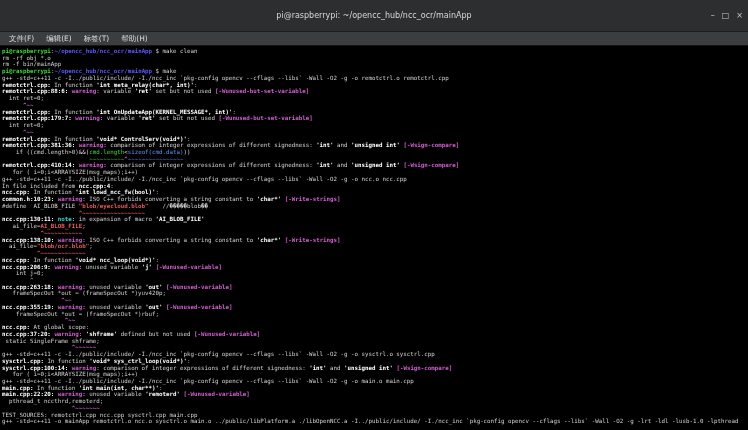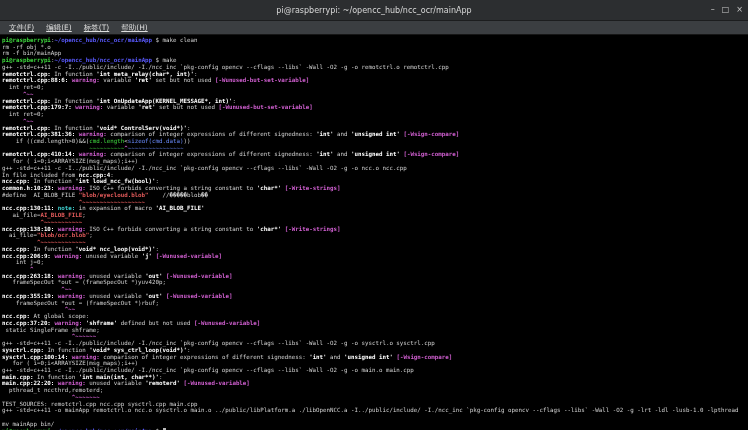--- a/index.html
+++ b/index.html
@@ -1,37 +1,37 @@
 <!DOCTYPE html>
 <html><head>
 <meta charset="utf-8">
 <style>
   * { margin:0; padding:0; box-sizing:border-box; }
   html,body { width:748px; height:430px; overflow:hidden; background:#000; }
   body { font-family:"DejaVu Sans", sans-serif; }
 
   .titlebar {
-    height:21px; background:#2c2e30; color:#d8d8d8;
+    height:32px; background:#2c2e30; color:#d8d8d8;
     display:flex; align-items:center; justify-content:center;
     position:relative; font-size:8px;
     border-bottom:1px solid #1c1d1e;
   }
   .win-controls {
     position:absolute; right:5px; top:0; height:100%;
     display:flex; align-items:center; gap:7px;
     color:#c9c9c9; font-size:8px;
   }
   .win-btn { cursor:default; line-height:1; }
 
   .menubar {
     height:14px; background:#3b3e41; color:#dedede;
     display:flex; align-items:center; padding:0 3px;
     font-size:7.5px; border-bottom:1px solid #161616;
   }
-  .menu-item { padding:1px 6px; white-space:nowrap;text-decoration:underline; }
+  .menu-item { padding:1px 6px; white-space:nowrap; }
 
   .terminal {
     height:401px; background:#000; padding:2px 0 0 2px;
     overflow:hidden; cursor:text;
   }
   .tline {
     font-family:"DejaVu Sans Mono", monospace;
     font-size:5.8px; line-height:6.74px; height:6.74px;
     white-space:pre;
   }

